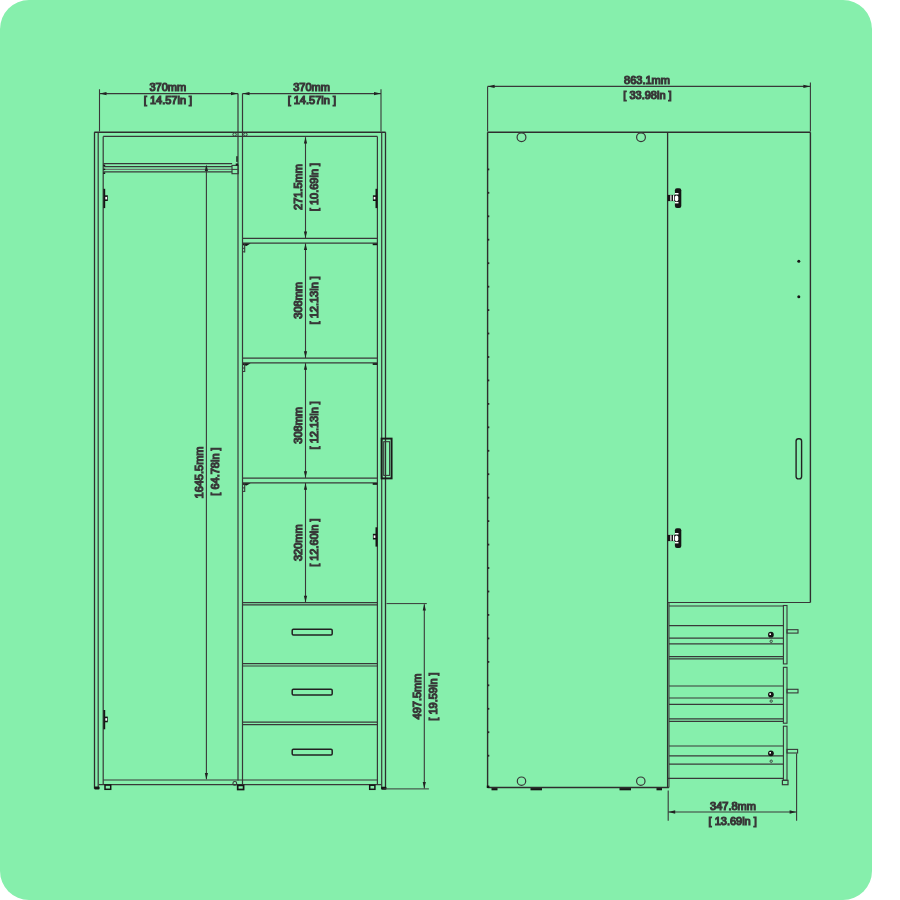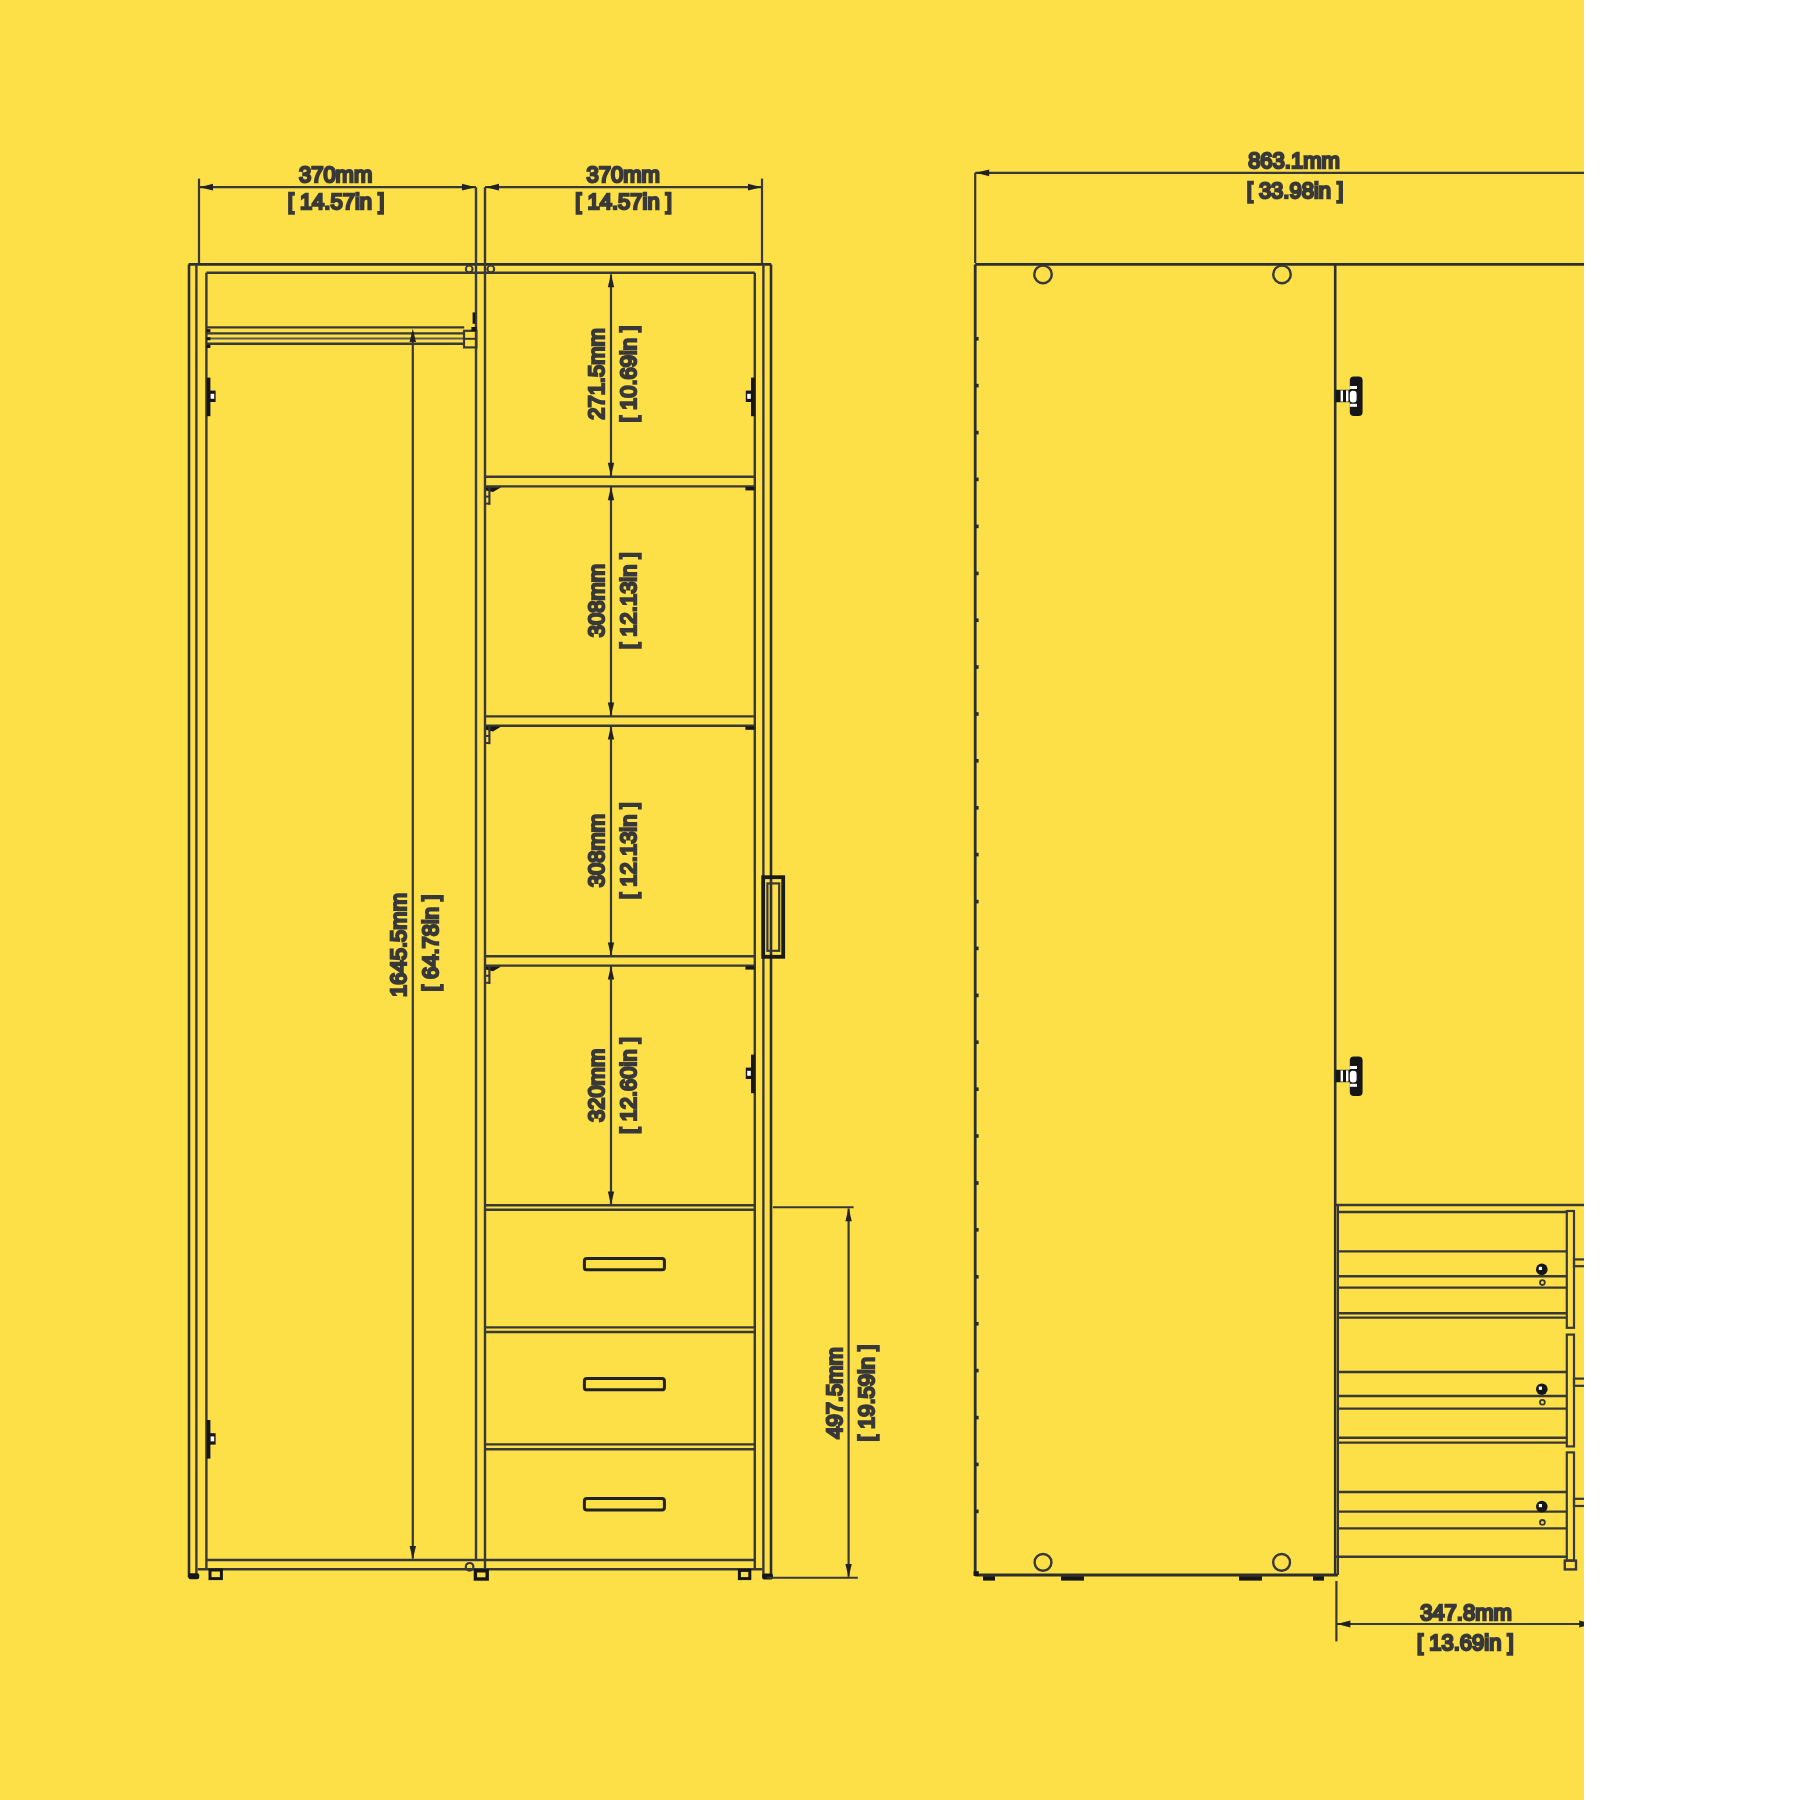--- a/index.html
+++ b/index.html
@@ -1,16 +1,16 @@
 <!DOCTYPE html>
 <html><head>
 <meta charset="utf-8">
 <style>
   html,body{margin:0;padding:0;background:#ffffff;}
-  .page{width:792px;height:900px;position:relative;background:#fde047;overflow:hidden;}
+  .page{width:872px;height:900px;position:relative;background:#86efac;overflow:hidden;border-radius:29px;}
   text{font-family:"Liberation Sans", sans-serif;fill:#1c1c1c;}
 </style>
 </head>
 <body>
 <div class="page">
 <svg width="900" height="900" viewBox="0 0 900 900">
 <g fill="none" stroke="#383838" stroke-width="1.2">
 
 <g>
   <line x1="99.5" y1="89.3" x2="99.5" y2="131.5" stroke-width="1.1"></line>

